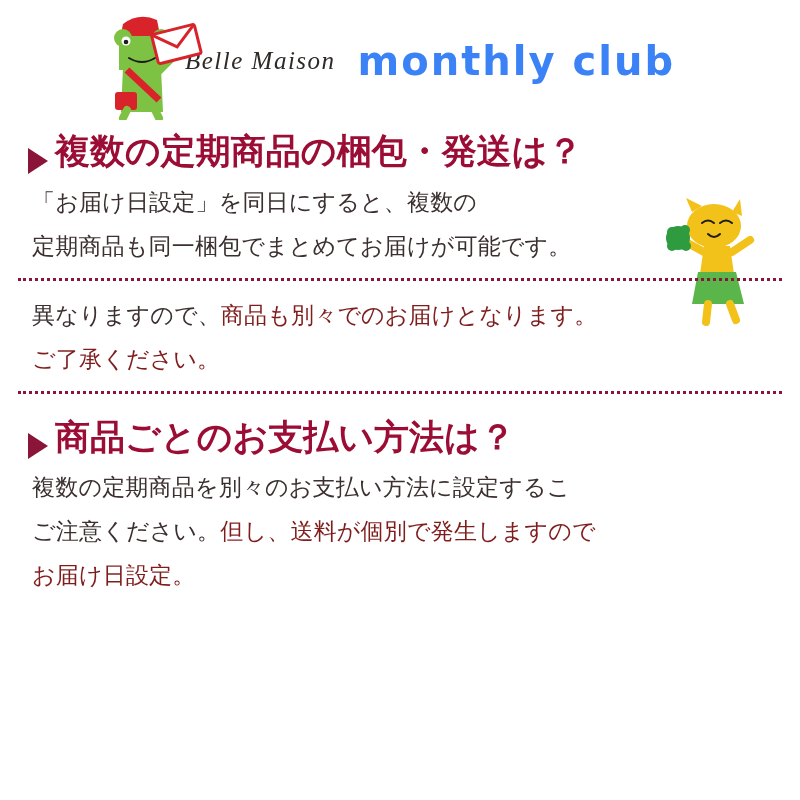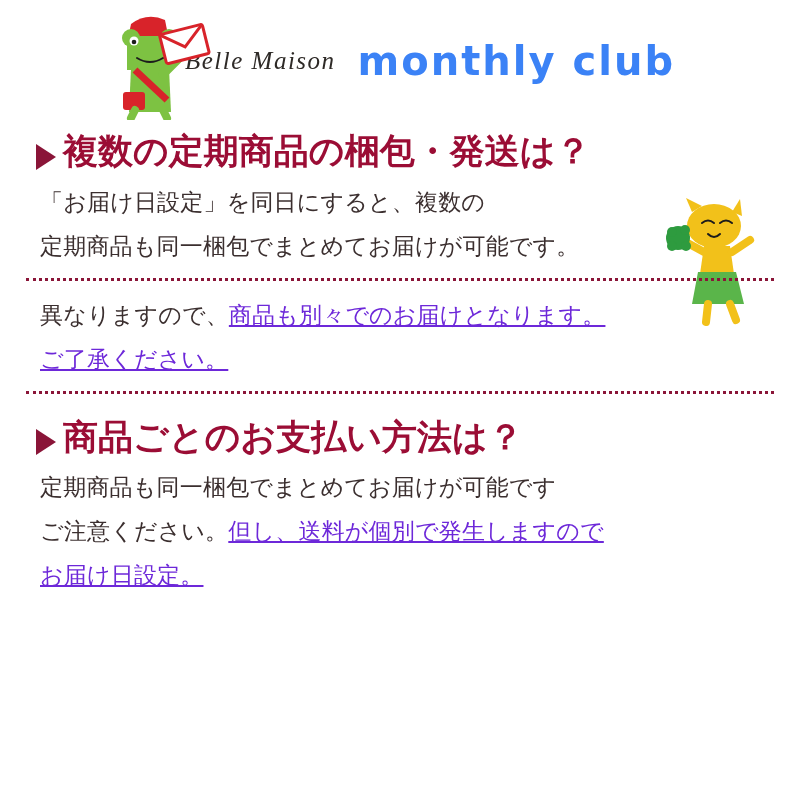--- a/index.html
+++ b/index.html
@@ -12,21 +12,21 @@
     height: 800px;
     font-family: "Liberation Sans", sans-serif;
     color: #3d2b2b;
     overflow: hidden;
   }
   .page {
     position: relative;
     width: 800px;
     height: 800px;
     box-sizing: border-box;
-    padding: 0 26px;
+    padding: 0 18px;
   }
 
   
   .header {
     position: relative;
     height: 122px;
     display: flex;
     align-items: center;
     justify-content: center;
   }
@@ -65,21 +65,21 @@
     position: relative;
     padding: 2px 0 0 0;
   }
   .qa-section + .qa-section {
     border-top: 3px dotted #8a1538;
     margin-top: 12px;
     padding-top: 16px;
   }
   .question {
     display: flex;
-    align-items: center;
+    align-items: flex-end;
     color: #9b0d35;
     font-family: "DejaVu Sans", sans-serif;
     font-size: 35px;
     font-weight: bold;
     letter-spacing: 0px;
     line-height: 1.25;
     margin: 6px 0 10px 0;
   }
   .tri {
     display: inline-block;
@@ -93,22 +93,21 @@
   }
   .answer {
     font-family: "DejaVu Sans", sans-serif;
     font-size: 23px;
     line-height: 1.65;
     color: #3b2f2f;
     margin: 0 0 6px 14px;
     letter-spacing: 0.2px;
   }
   .answer .accent {
-    color: #6d28d9;
-    text-decoration: underline;
+    color: #7f1d1d;
   }
 
   
   .mascot-cat {
     position: absolute;
     right: 38px;
     top: 196px;
     width: 110px;
     height: 130px;
   }
@@ -193,19 +192,19 @@
       </div>
       <div class="qa-section">
         <div class="answer"><span>異なりますので、</span><span class="accent">商品も別々でのお届けとなります。</span></div>
         <div class="answer"><span class="accent">ご了承ください。</span></div>
       </div>
       <div class="qa-section">
         <div class="question">
           <span class="tri"></span>
           <span>商品ごとのお支払い方法は？</span>
         </div>
-        <div class="answer"><span>定期商品も同一梱包でまとめてお届けが可能です</span></div>
+        <div class="answer"><span>複数の定期商品を別々のお支払い方法に設定するこ</span></div>
         <div class="answer"><span>ご注意ください。</span><span class="accent">但し、送料が個別で発生しますので</span></div>
         <div class="answer"><span class="accent">お届け日設定。</span></div>
       </div>
     </div>
 
 </div>
 
 </body></html>

